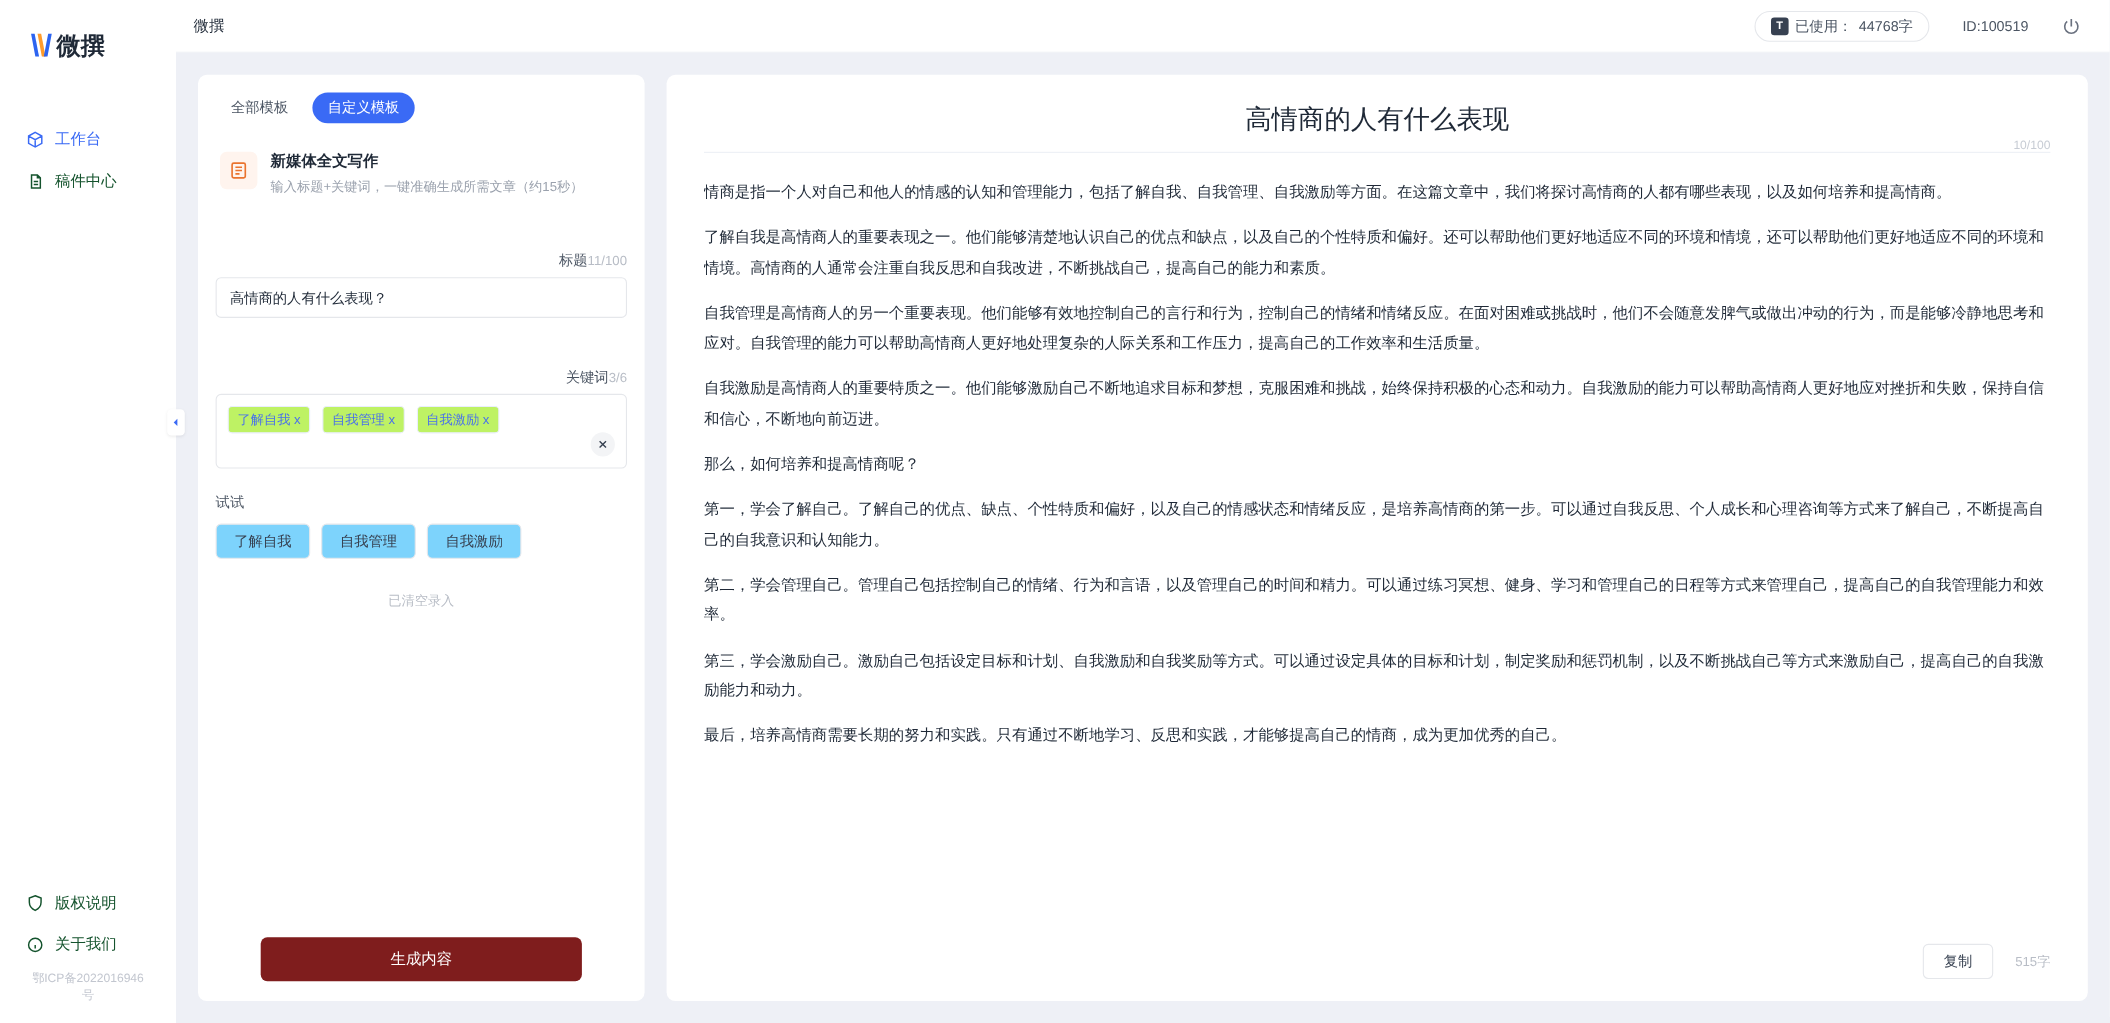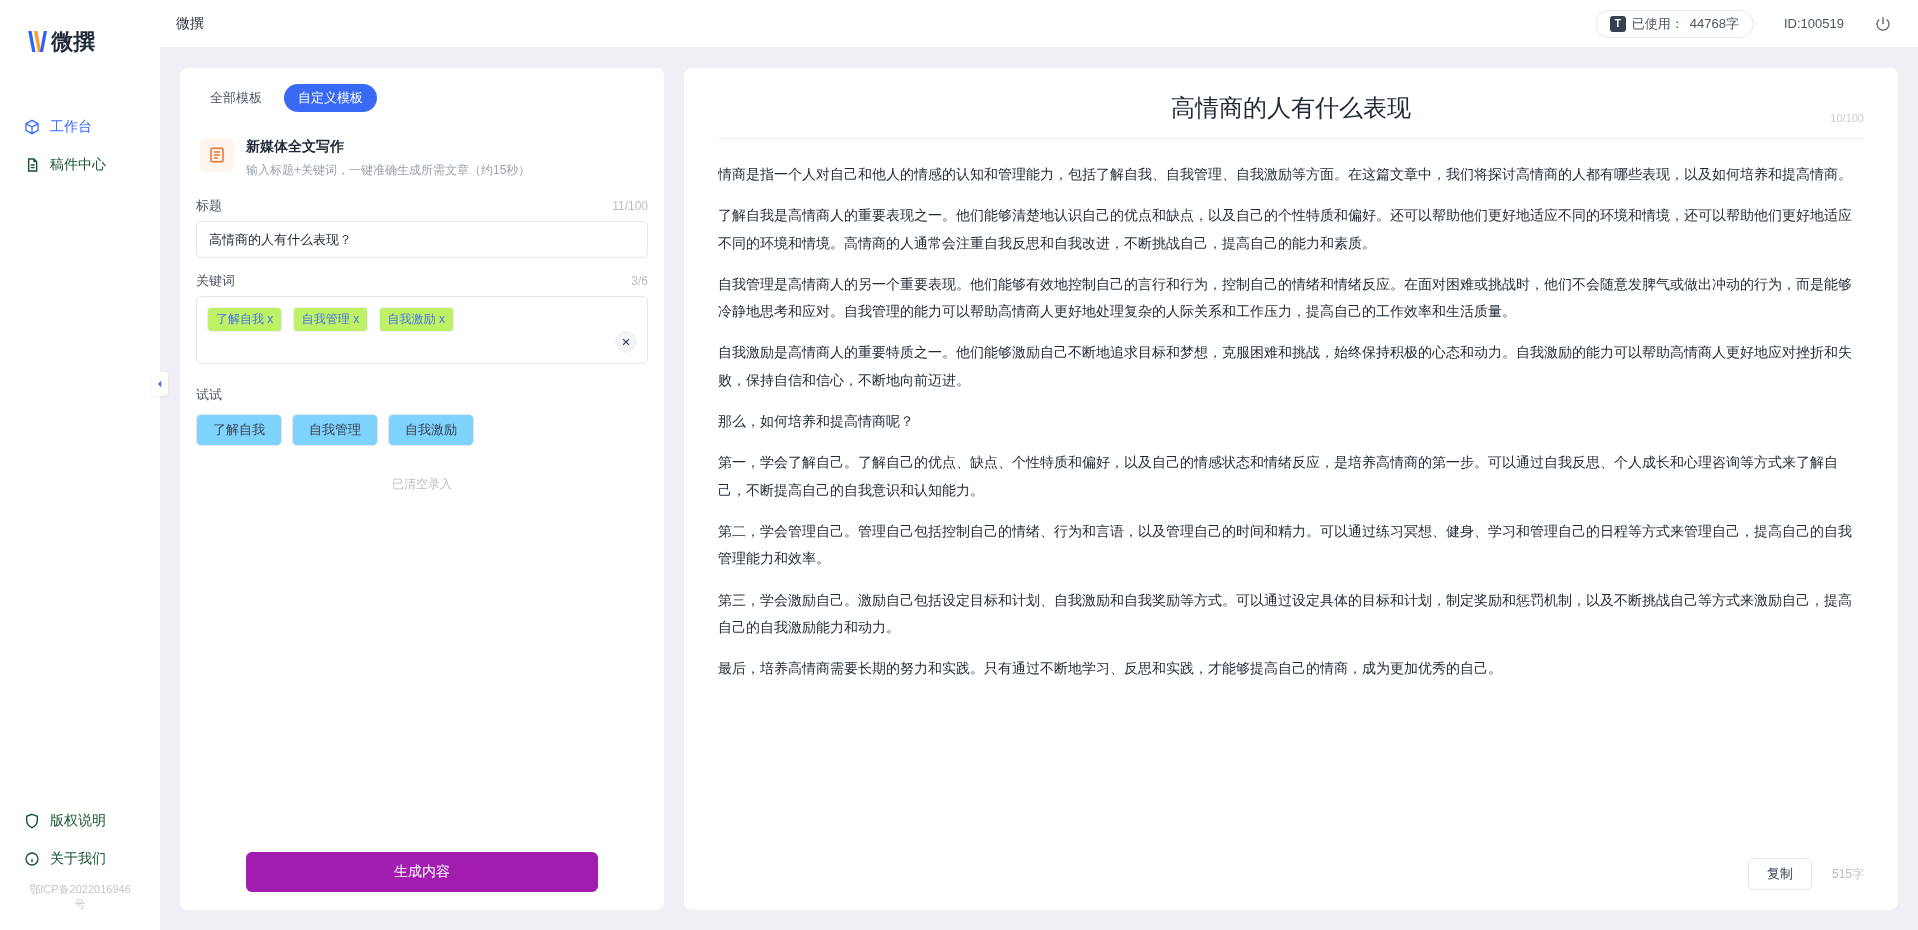--- a/index.html
+++ b/index.html
@@ -28,46 +28,46 @@
 .crumb { font-size: 14px; color: #1f2937; }
 .top-right { margin-left: auto; display: flex; align-items: center; gap: 30px; }
 .usage-pill { display: flex; align-items: center; gap: 6px; border: 1px solid #e5e7eb; border-radius: 16px; padding: 4px 14px; font-size: 13px; color: #4b5563; }
 .usage-pill .t-icon { width: 16px; height: 16px; border-radius: 3px; background: #374151; color: #fff; display: flex; align-items: center; justify-content: center; font-size: 10px; font-weight: 700; }
 .id-label { font-size: 13px; color: #4b5563; }
 .power-icon { width: 18px; height: 18px; color: #6b7280; cursor: pointer; }
 
 .content { flex: 1; display: flex; gap: 20px; padding: 20px 20px 20px 20px; overflow: hidden; }
 
 
-.panel-left { width: 484px; background: #fff; border-radius: 8px; display: flex; flex-direction: column; padding: 16px 16px 18px; }
+.panel-left { width: 406px; background: #fff; border-radius: 8px; display: flex; flex-direction: column; padding: 16px 16px 18px; }
 .tabs { display: flex; gap: 8px; margin-bottom: 22px; }
 .tab { font-size: 13px; padding: 5px 14px; border-radius: 14px; color: #4b5563; cursor: pointer; }
 .tab.active { background: #3a6af5; color: #fff; }
 .template-card { display: flex; gap: 12px; padding: 4px 4px 18px; }
 .template-icon { width: 34px; height: 34px; border-radius: 6px; background: #fff4ee; display: flex; align-items: center; justify-content: center; color: #ea732e; }
 .template-title { font-size: 14px; font-weight: 600; color: #1f2937; margin-bottom: 6px; }
 .template-sub { font-size: 12px; color: #9aa1ad; }
 .field { margin-bottom: 14px; }
-.field-head { display: flex; justify-content: space-between; align-items: baseline; font-size: 13px; color: #4b5563; margin-bottom: 6px; }
+.field-head { display: flex; justify-content: flex-end; align-items: baseline; font-size: 13px; color: #4b5563; margin-bottom: 6px; margin-top: 31px; }
 .field-count { font-size: 12px; color: #b8bdc6; }
 .text-input { width: 100%; border: 1px solid #e5e7eb; border-radius: 5px; padding: 10px 12px; font-size: 13px; color: #1f2937; font-family: inherit; outline: none; }
 .chip-box { border: 1px solid #e5e7eb; border-radius: 5px; padding: 10px 10px 8px; min-height: 68px; position: relative; }
 .chip { display: inline-block; background: #bef264; border: 1px solid #eaeefc; color: #4a72ea; font-size: 12px; padding: 3px 8px; border-radius: 4px; margin: 0 6px 6px 0; cursor: pointer; }
 .clear-btn { position: absolute; right: 10px; bottom: 10px; width: 22px; height: 22px; border-radius: 50%; background: #f3f4f6; display: flex; align-items: center; justify-content: center; font-size: 12px; color: #374151; cursor: pointer; }
 .suggest-label { font-size: 13px; color: #4b5563; margin: 8px 0 10px; }
 .suggest-row { display: flex; gap: 10px; }
 .suggest-btn { font-size: 13px; color: #374151; border: 1px solid #e5e7eb; background: #7dd3fc; border-radius: 5px; padding: 6px 16px; cursor: pointer; font-family: inherit; }
 .clear-log { text-align: center; font-size: 12px; color: #b8bdc6; margin-top: 30px; cursor: pointer; }
-.generate-btn { margin-top: auto; width: 78%; align-self: center; background: #a21caf; color: #fff; border: none; border-radius: 6px; padding: 11px 0; font-size: 14px; cursor: pointer; font-family: inherit; }
+.generate-btn { margin-top: auto; width: 78%; align-self: center; background: #7f1d1d; color: #fff; border: none; border-radius: 6px; padding: 11px 0; font-size: 14px; cursor: pointer; font-family: inherit; }
 
 
 .panel-right { flex: 1; background: #fff; border-radius: 8px; display: flex; flex-direction: column; padding: 24px 34px 20px; }
 .doc-title-row { display: flex; align-items: flex-end; justify-content: center; position: relative; border-bottom: 1px solid #edf0f5; padding-bottom: 14px; margin-bottom: 22px; }
 .doc-title { font-size: 24px; color: #1f2937; font-weight: 500; text-align: center; }
-.doc-title-count { position: absolute; right: 0; bottom: 14px; font-size: 11px; color: #c7ccd4; }
+.doc-title-count { position: absolute; right: 0; bottom: 0; font-size: 11px; color: #c7ccd4; }
 .doc-body { flex: 1; overflow-y: auto; font-size: 14px; line-height: 1.95; color: #1f2937; }
 .doc-body p { margin-bottom: 14px; }
 .doc-foot { display: flex; justify-content: flex-end; align-items: center; gap: 20px; padding-top: 12px; }
 .copy-btn { border: 1px solid #e5e7eb; background: #fff; border-radius: 5px; padding: 6px 18px; font-size: 13px; color: #374151; cursor: pointer; font-family: inherit; }
 .char-count { font-size: 12px; color: #b8bdc6; }
 </style>
 </head>
 <body>
 
 <div class="app">

